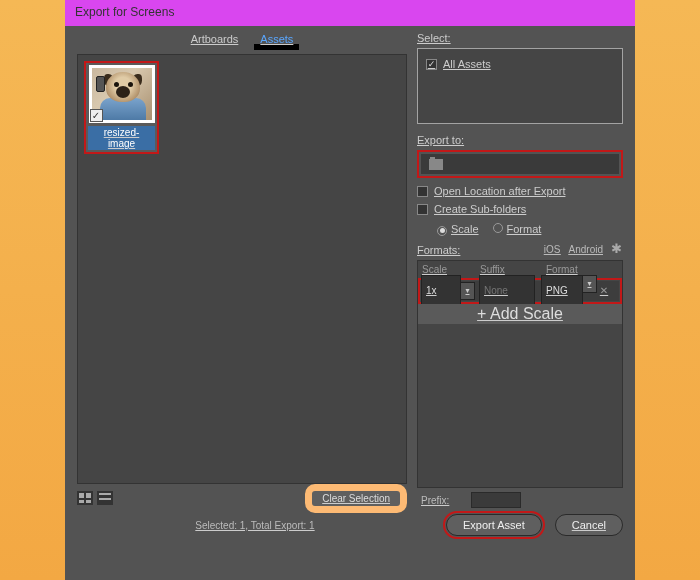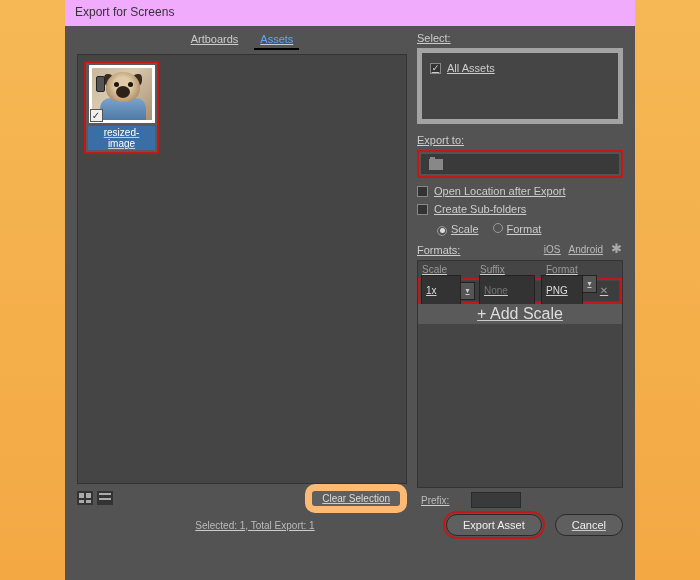--- a/index.html
+++ b/index.html
@@ -18,21 +18,21 @@
     left: 65px;
     top: 0;
     width: 570px;
     height: 580px;
     background: #535353;
     display: flex;
     flex-direction: column;
   }
   .titlebar {
     height: 26px;
-    background: #f0abfc;
+    background: #d946ef;
     color: #333;
     padding: 5px 10px;
     font-size: 12px;
   }
   .content {
     flex: 1;
     display: flex;
     flex-direction: column;
     padding: 6px 12px 4px 12px;
     text-decoration: underline;
@@ -58,21 +58,21 @@
     height: 18px;
     gap: 10px;
     margin-bottom: 4px;
   }
   .tab {
     font-size: 11px;
     padding: 1px 6px;
     color: #ccc;
     cursor: pointer;
   }
-  .tab.active { color: #5aa7ff; border-bottom: 2px solid #000000; }
+  .tab.active { color: #5aa7ff; border-bottom: 6px solid #000000; }
   .asset-area {
     flex: 1;
     background: #454545;
     border: 1px solid #333;
     padding: 6px;
     display: flex;
     flex-direction: column;
   }
   .asset-grid {
     flex: 1;
@@ -163,21 +163,21 @@
     font-size: 10px;
     cursor: pointer;
   }
   .section-label {
     font-size: 11px;
     color: #ccc;
     margin-bottom: 4px;
   }
   .select-panel {
     background: #454545;
-    border: 5px solid #a3a3a3;
+    border: 1px solid #a3a3a3;
     height: 76px;
     padding: 6px 8px;
     margin-bottom: 10px;
   }
   .check-row {
     display: flex;
     align-items: center;
     gap: 6px;
     margin: 3px 0;
     font-size: 11px;

